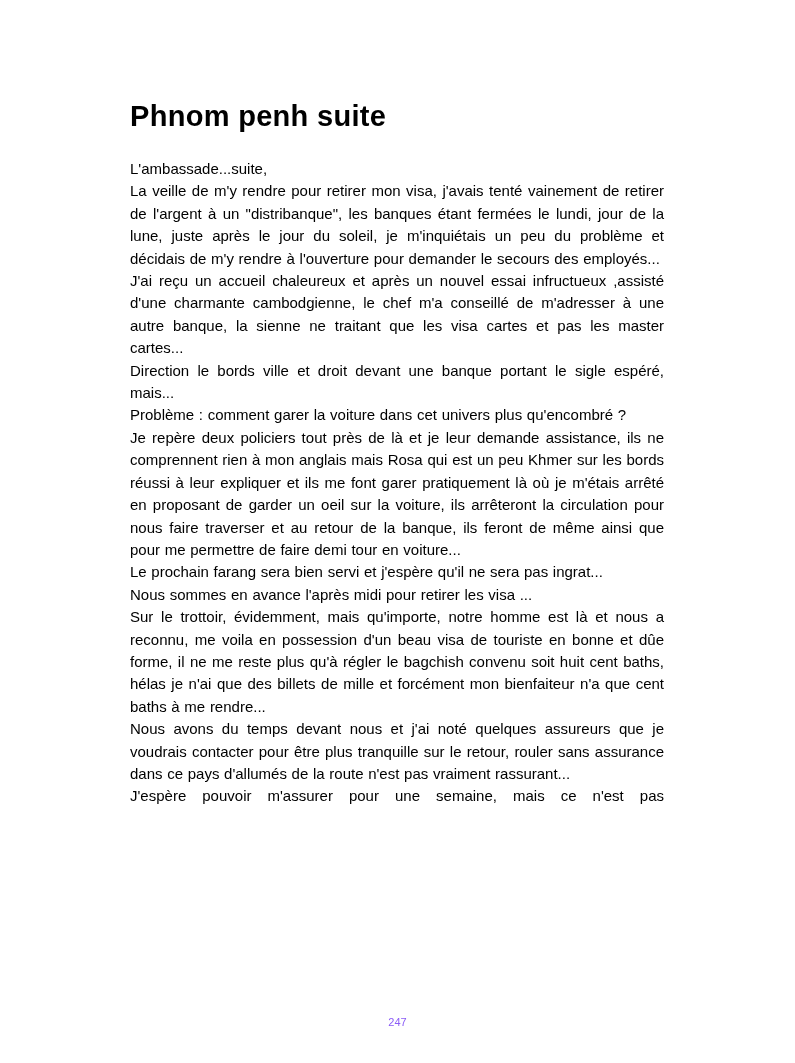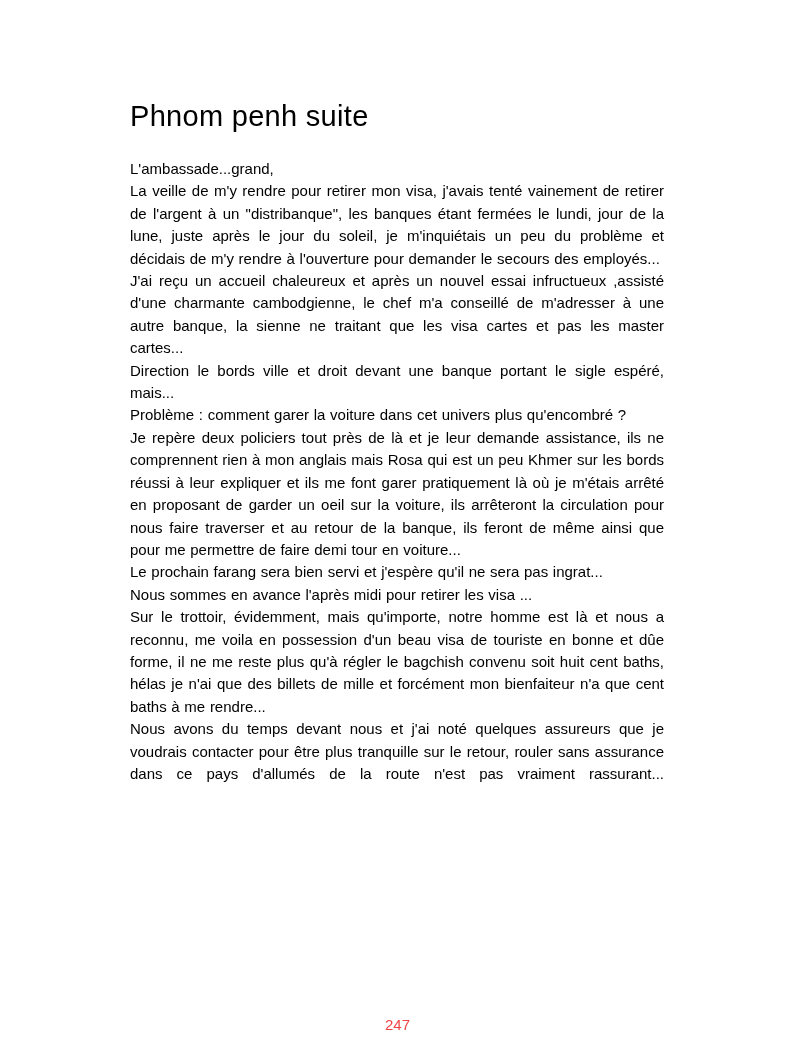--- a/index.html
+++ b/index.html
@@ -17,57 +17,58 @@
   }
   .page {
     position: absolute;
     left: 130px;
     top: 100px;
     width: 534px;
   }
   .doc-title {
     font-size: 29px;
     line-height: 32px;
-    font-weight: normal;
+    font-weight: bold;
     letter-spacing: 0.3px;
     margin: 0 0 26px 0;
   }
   .body-text p {
     margin: 0;
     font-size: 15px;
     line-height: 22.4px;
     text-align: justify;
     word-spacing: 0.5px;
   }
   
   .body-text p:last-child {
     text-align-last: justify;
   }
   .page-number {
     position: absolute;
     left: 0;
     right: 0;
     top: 1016px;
     text-align: center;
-    font-size: 15px;
-    color: #ef4444;
+    font-size: 11px;
+    color: #8b5cf6;
   }
 </style>
 </head>
 <body>
 
 <div class="page">
   <h1 class="doc-title">Phnom penh suite</h1>
   <div class="body-text">
-      <p>L'ambassade...grand,</p>
+      <p>L'ambassade...suite,</p>
       <p>La veille de m'y rendre pour retirer mon visa, j'avais tenté vainement de retirer de l'argent à un "distribanque", les banques étant fermées le lundi, jour de la lune, juste après le jour du soleil, je m'inquiétais un peu du problème et décidais de m'y rendre à l'ouverture pour demander le secours des employés...</p>
       <p>J'ai reçu un accueil chaleureux et après un nouvel essai infructueux ,assisté d'une charmante cambodgienne, le chef m'a conseillé de m'adresser à une autre banque, la sienne ne traitant que les visa cartes et pas les master cartes...</p>
       <p>Direction le bords ville et droit devant une banque portant le sigle espéré, mais...</p>
       <p>Problème : comment garer la voiture dans cet univers plus qu'encombré ?</p>
       <p>Je repère deux policiers tout près de là et je leur demande assistance, ils ne comprennent rien à mon anglais mais Rosa qui est un peu Khmer sur les bords réussi à leur expliquer et ils me font garer pratiquement là où je m'étais arrêté en proposant de garder un oeil sur la voiture, ils arrêteront la circulation pour nous faire traverser et au retour de la banque, ils feront de même ainsi que pour me permettre de faire demi tour en voiture...</p>
       <p>Le prochain farang sera bien servi et j'espère qu'il ne sera pas ingrat...</p>
       <p>Nous sommes en avance l'après midi pour retirer les visa ...</p>
       <p>Sur le trottoir, évidemment, mais qu'importe, notre homme est là et nous a reconnu, me voila en possession d'un beau visa de touriste en bonne et dûe forme, il ne me reste plus qu'à régler le bagchish convenu soit huit cent baths, hélas je n'ai que des billets de mille et forcément mon bienfaiteur n'a que cent baths à me rendre...</p>
       <p>Nous avons du temps devant nous et j'ai noté quelques assureurs que je voudrais contacter pour être plus tranquille sur le retour, rouler sans assurance dans ce pays d'allumés de la route n'est pas vraiment rassurant...</p>
+      <p>J'espère pouvoir m'assurer pour une semaine, mais ce n'est pas</p>
     </div>
 </div>
 
 <div class="page-number">247</div>
 
 </body></html>

